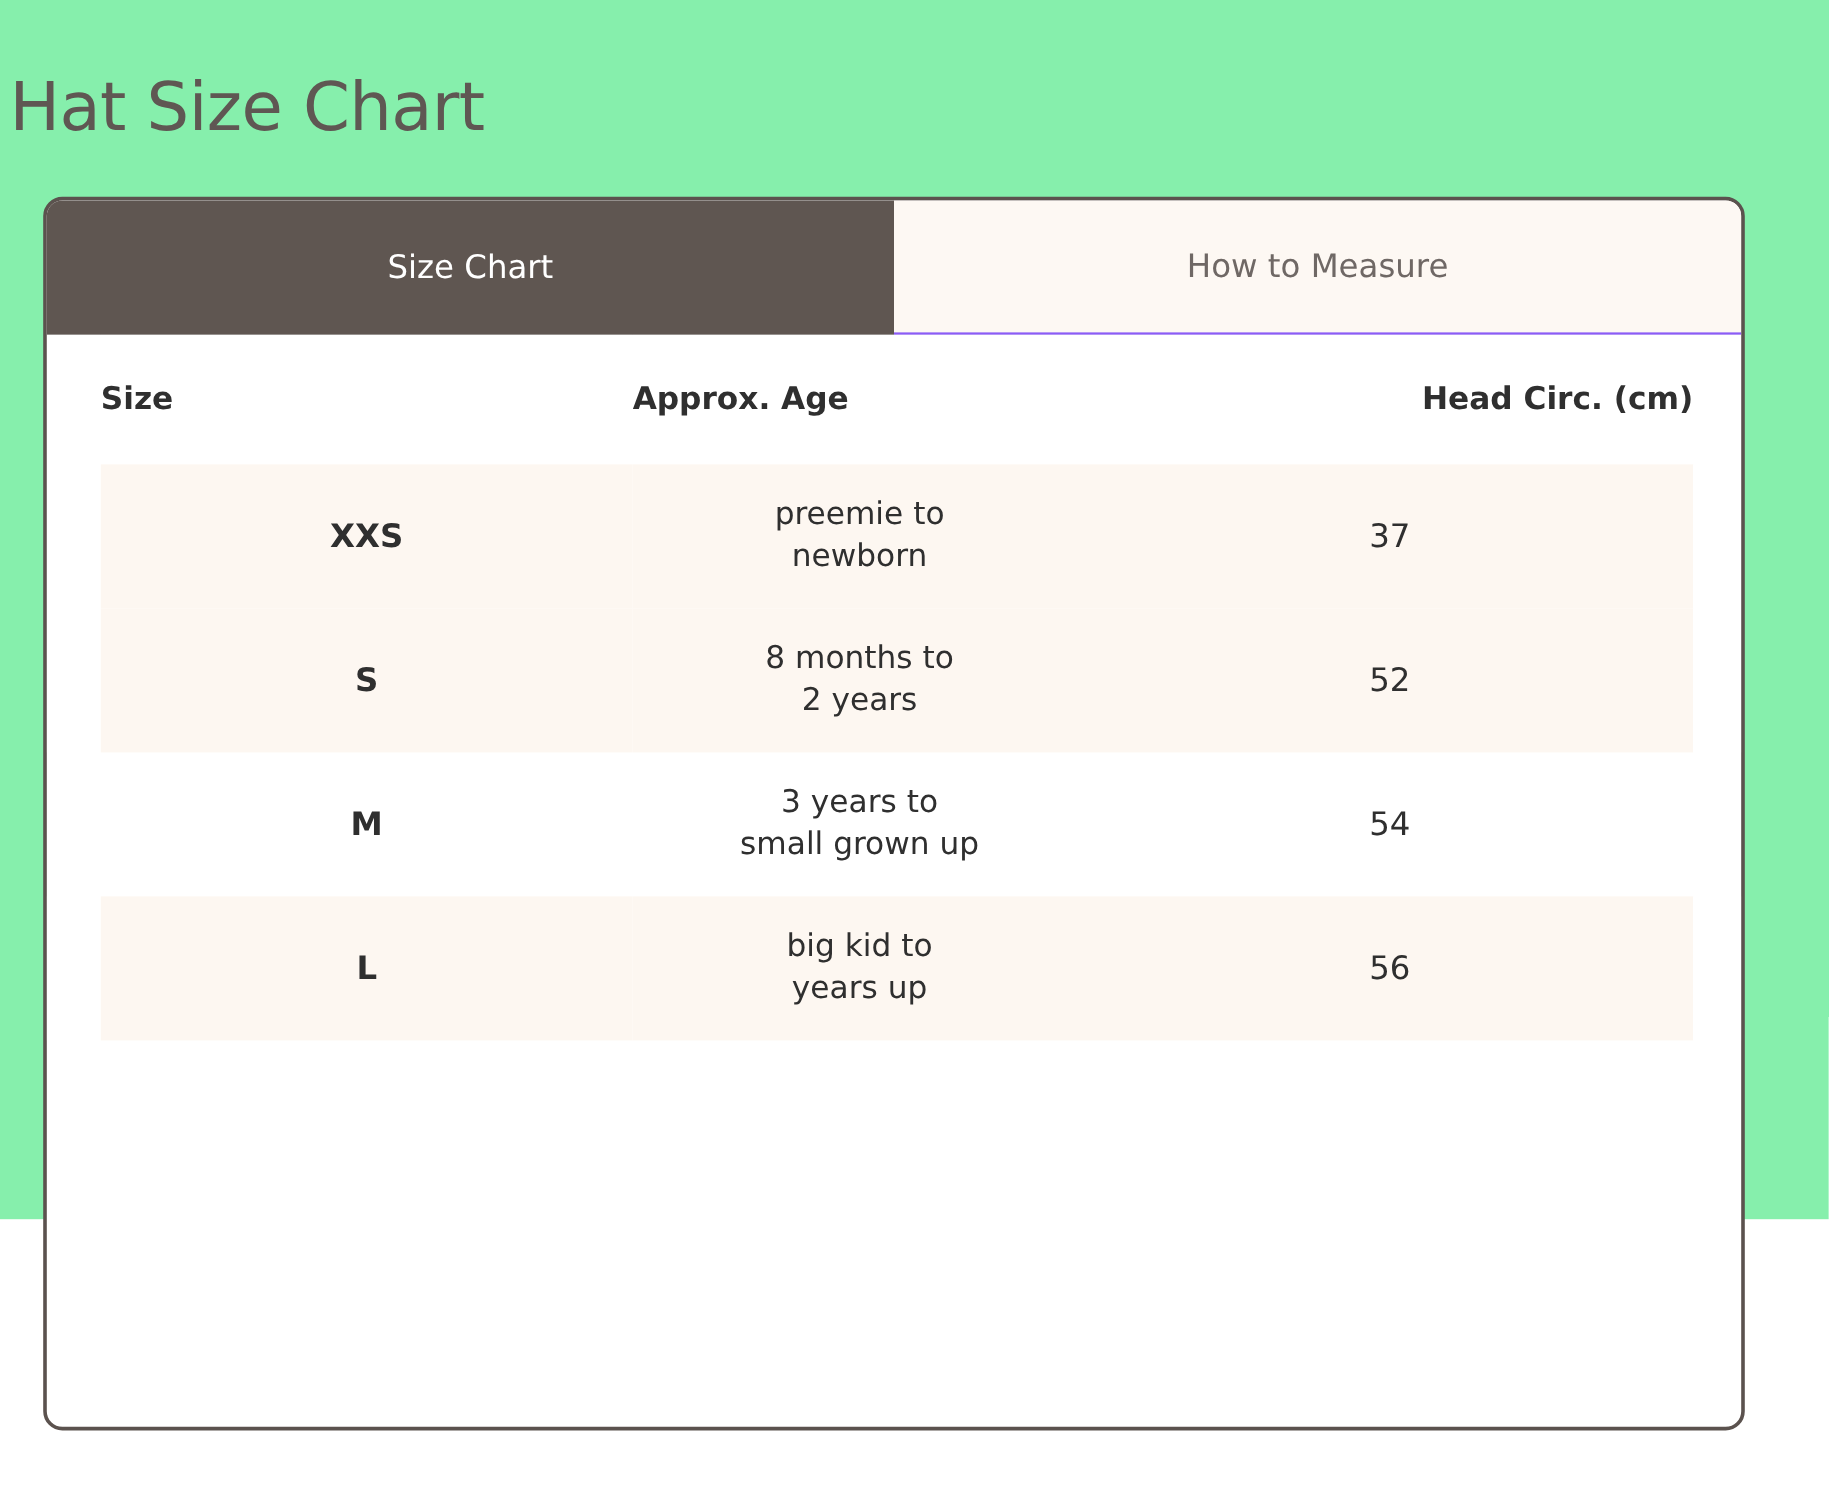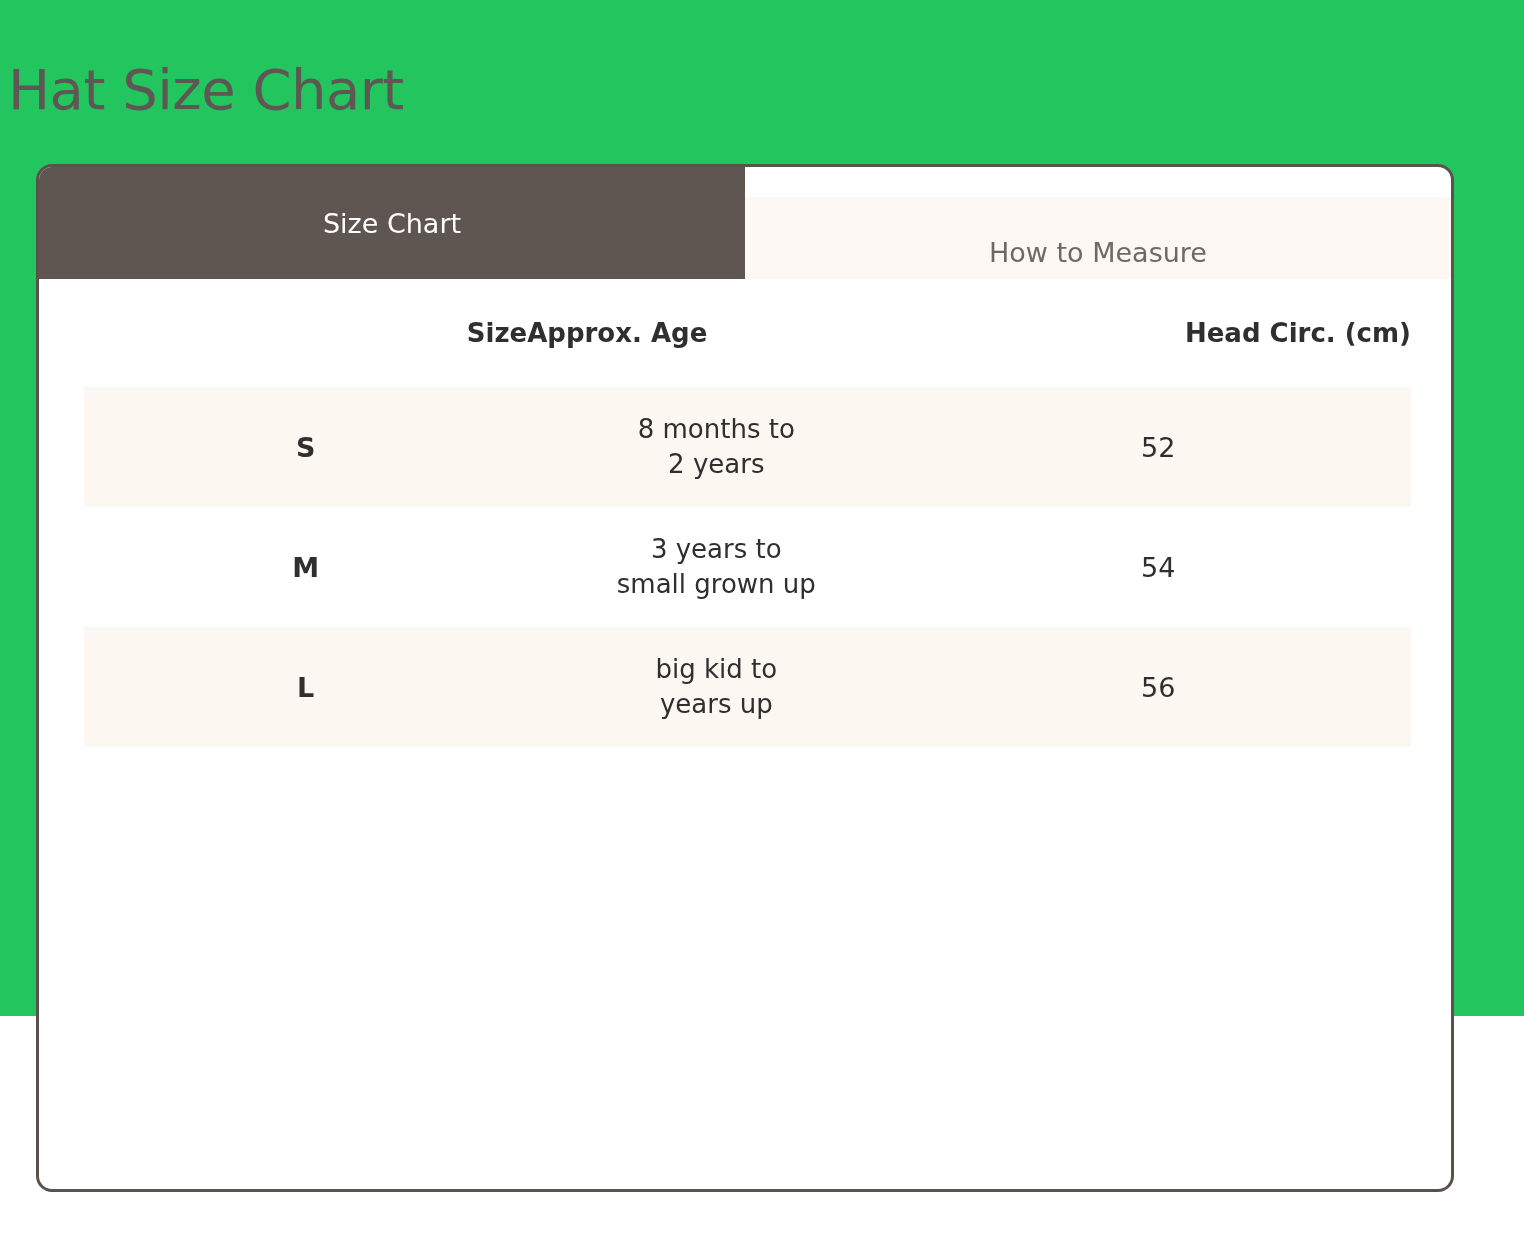--- a/index.html
+++ b/index.html
@@ -12,21 +12,21 @@
     background: #ffffff;
     font-family: "DejaVu Sans", sans-serif;
     -webkit-font-smoothing: antialiased;
     overflow: hidden;
   }
 
   #page {
     position: relative;
     width: 1524px;
     height: 1016px;
-    background: #22c55e;
+    background: #86efac;
   }
 
   
   #page-title {
     position: absolute;
     left: 8px;
     top: 18px;
     font-size: 56px;
     font-weight: 400;
     letter-spacing: -0.5px;
@@ -74,21 +74,20 @@
   .tab.active {
     width: 709px;
     background: #5f5651;
     color: #ffffff;
   }
   .tab.inactive {
     width: 709px;
     background: #fdf8f3;
     color: #6f6865;
     border-bottom: 2px solid #8b5cf6;
-    margin-top: 30px;
   }
 
   
   #size-table {
     position: absolute;
     left: 0;
     top: 112px;
     width: 100%;
     border-collapse: collapse;
     table-layout: fixed;
@@ -99,21 +98,21 @@
 
   #size-table thead th {
     height: 108px;
     vertical-align: middle;
     font-size: 26px;
     font-weight: 700;
     color: #2f2f2f;
     background: #ffffff;
     padding: 0;
   }
-  #size-table thead th.h-size { text-align: right; padding-right: 0px; }
+  #size-table thead th.h-size { text-align: left; padding-right: 0px; }
   #size-table thead th.h-age  { text-align: left; }
   #size-table thead th.h-circ { text-align: right; }
 
   #size-table tbody tr { height: 120px; }
   #size-table tbody tr.striped td { background: #fdf7f1; }
   #size-table tbody td {
     vertical-align: middle;
     padding: 0;
     color: #2f2f2f;
   }
@@ -173,20 +172,30 @@
           <th class="stripe-pad-left"></th>
           <th class="h-size">Size</th>
           <th class="h-age">Approx. Age</th>
           <th class="h-circ">Head Circ. (cm)</th>
           <th class="stripe-pad-right"></th>
         </tr>
       </thead>
       <tbody id="table-body">
           <tr class="striped">
             <td class="stripe-pad-left"></td>
+            <td class="c-size">XXS</td>
+            <td class="c-age">
+              <div>preemie to</div>
+              <div>newborn</div>
+            </td>
+            <td class="c-circ">37</td>
+            <td class="stripe-pad-right"></td>
+          </tr>
+          <tr class="striped">
+            <td class="stripe-pad-left"></td>
             <td class="c-size">S</td>
             <td class="c-age">
               <div>8 months to</div>
               <div>2 years</div>
             </td>
             <td class="c-circ">52</td>
             <td class="stripe-pad-right"></td>
           </tr>
           <tr>
             <td class="stripe-pad-left"></td>

